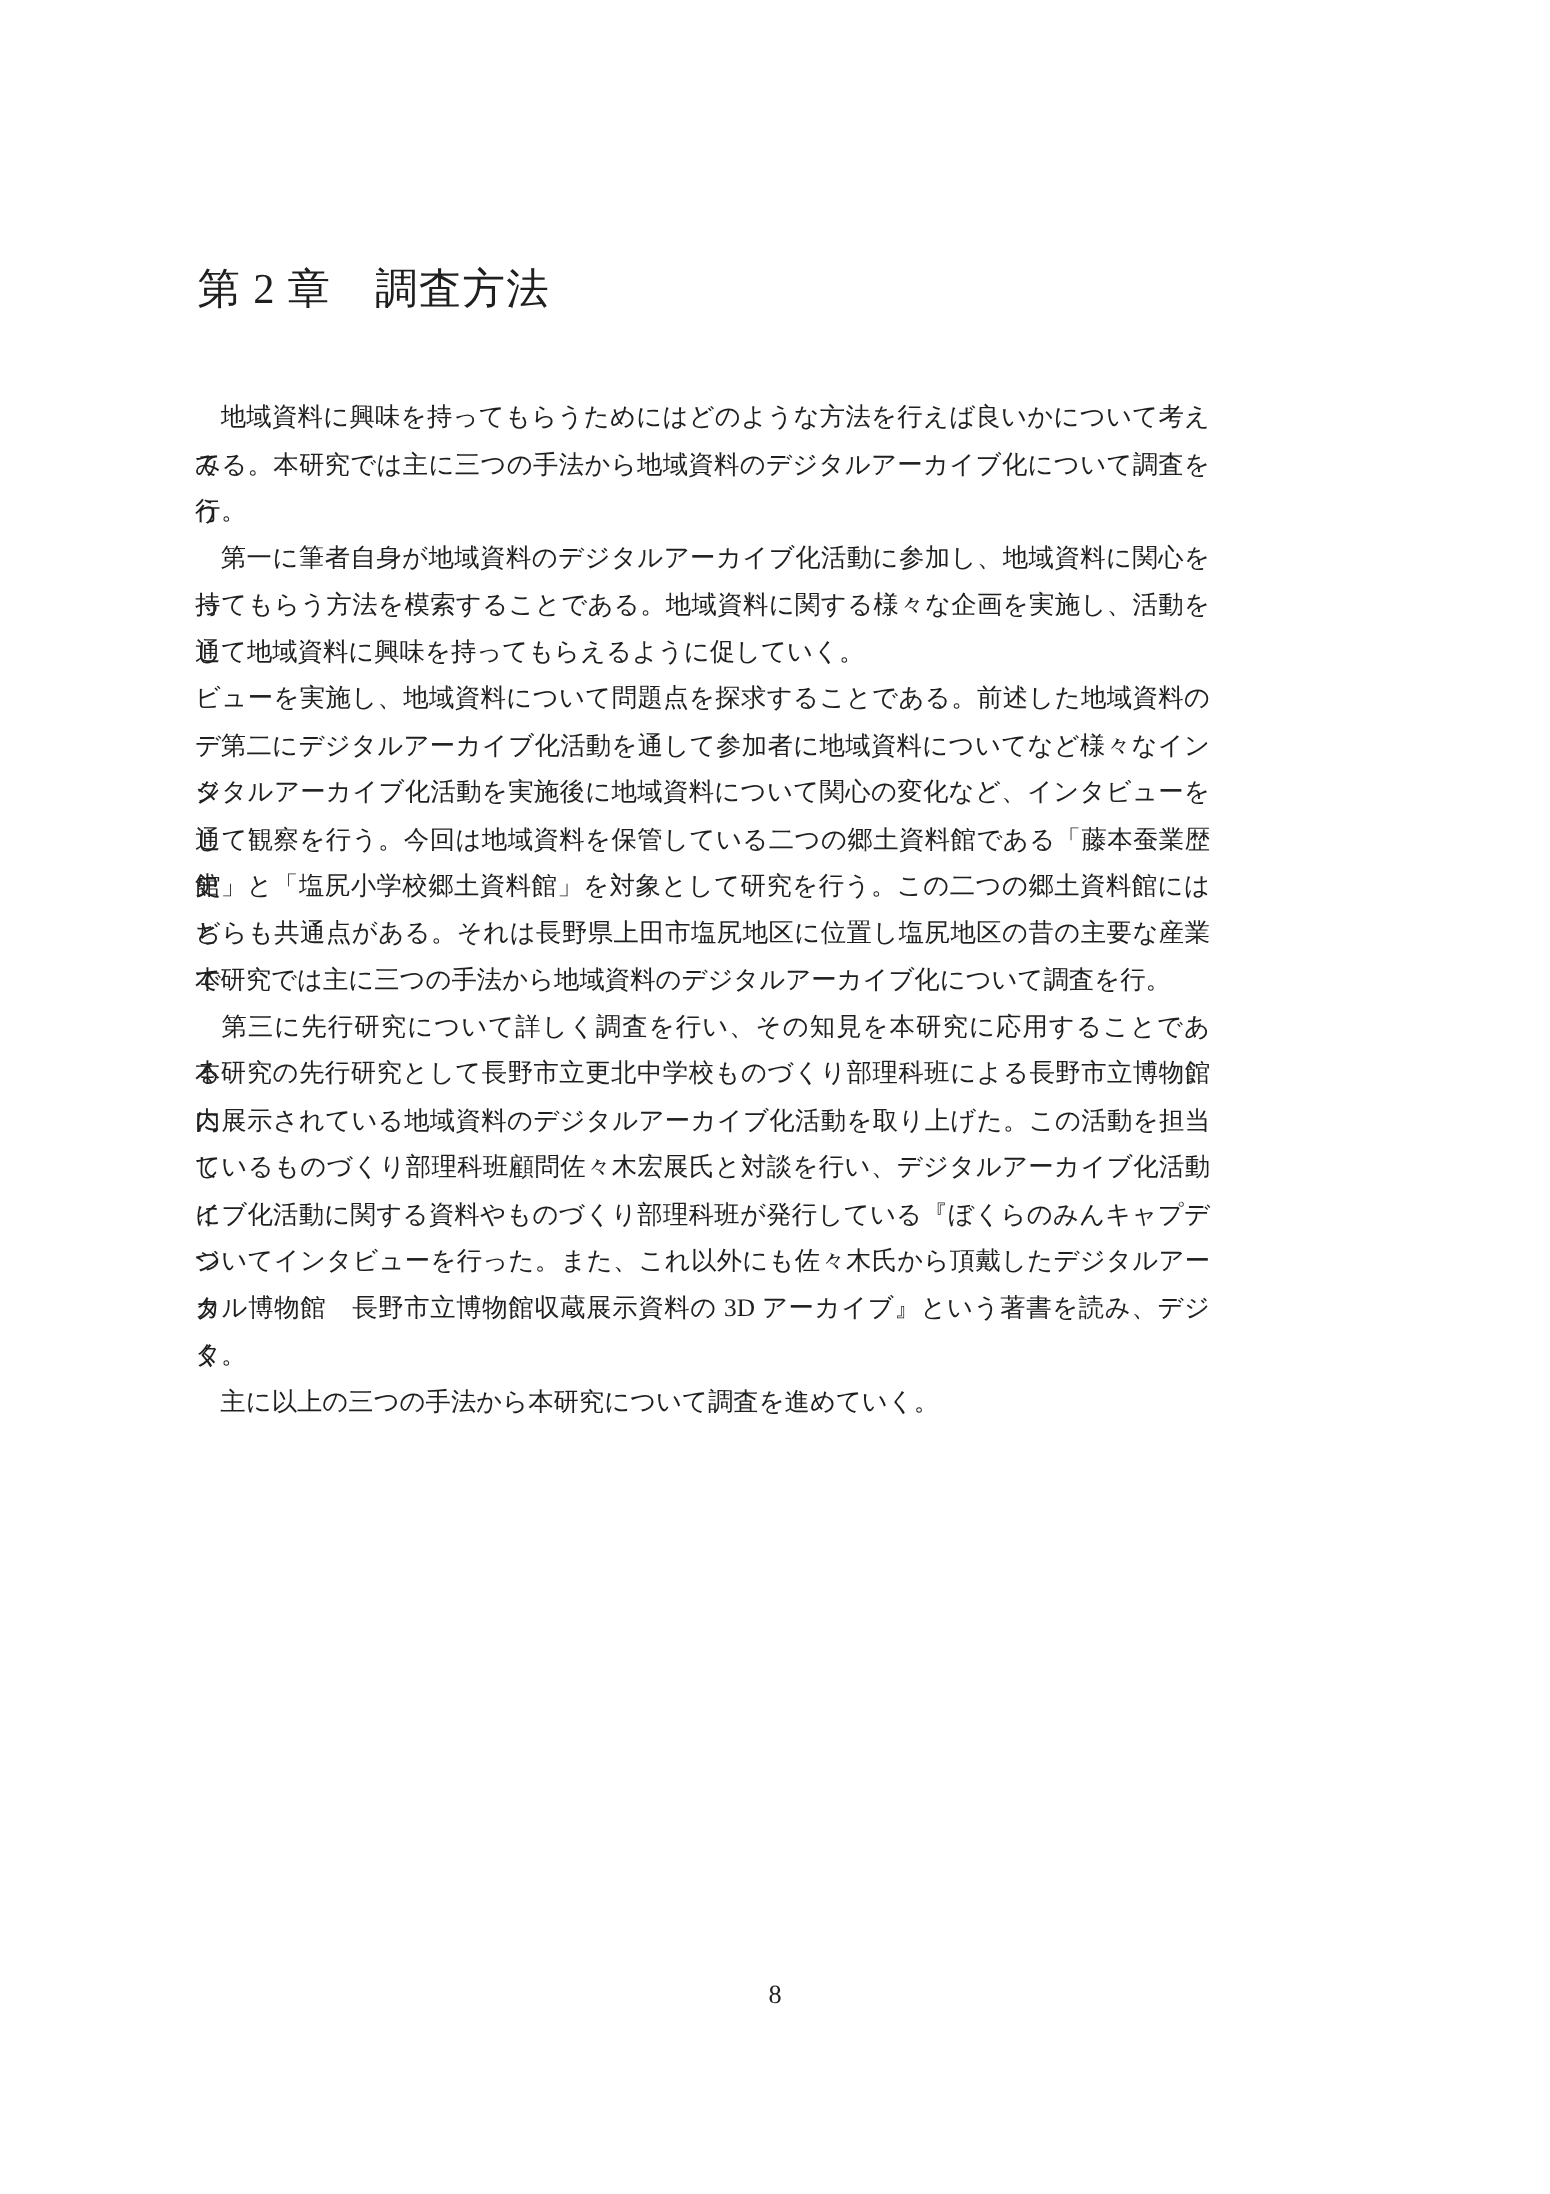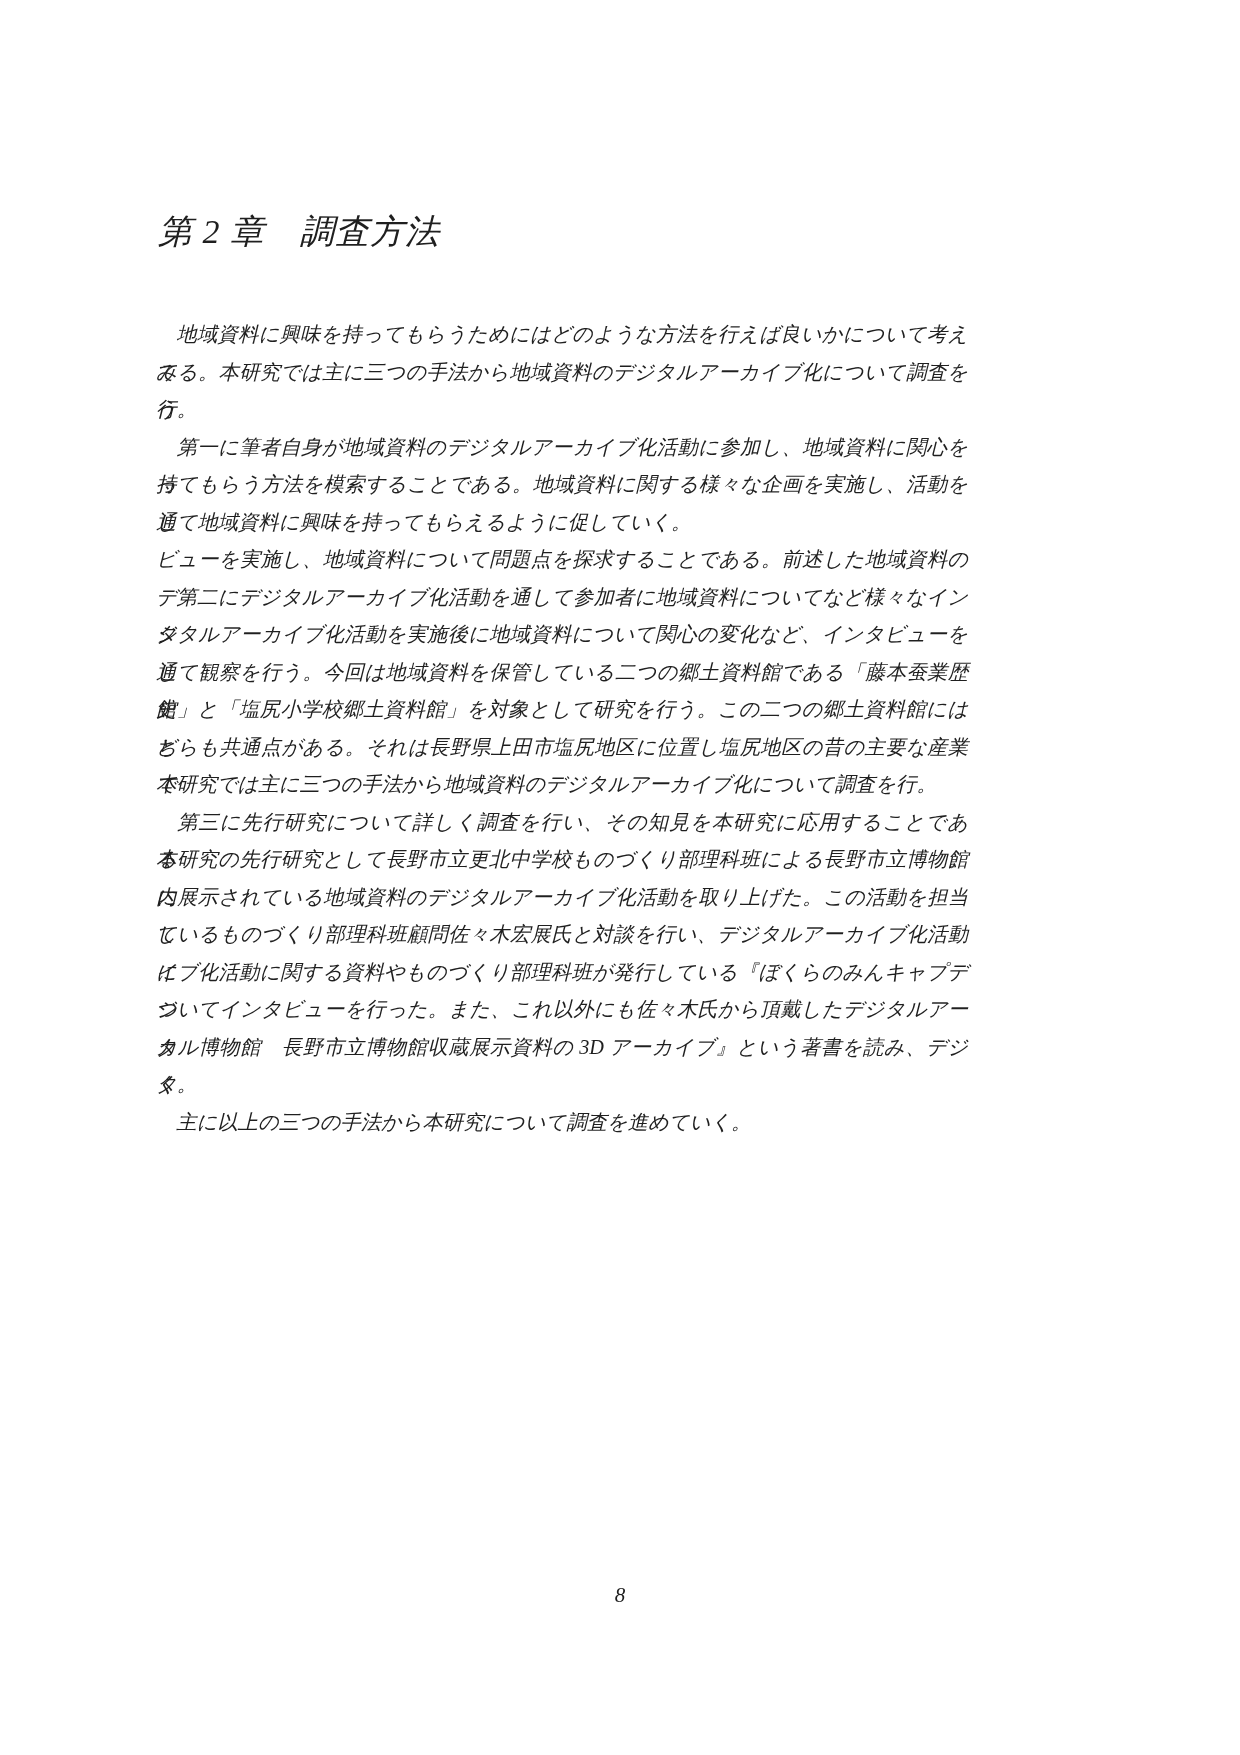--- a/index.html
+++ b/index.html
@@ -8,21 +8,20 @@
     background: #ffffff;
   }
   .page {
     position: relative;
     width: 1240px;
     height: 1755px;
     background: #ffffff;
     overflow: hidden;
     font-family: "Liberation Serif", "DejaVu Serif", serif;
     color: #1f1f1f;
-    font-style: italic;
   }
   .heading {
     position: absolute;
     left: 158px;
     top: 212px;
     font-size: 34px;
     line-height: 1.2;
     font-weight: 400;
     letter-spacing: 1px;
     white-space: pre;

